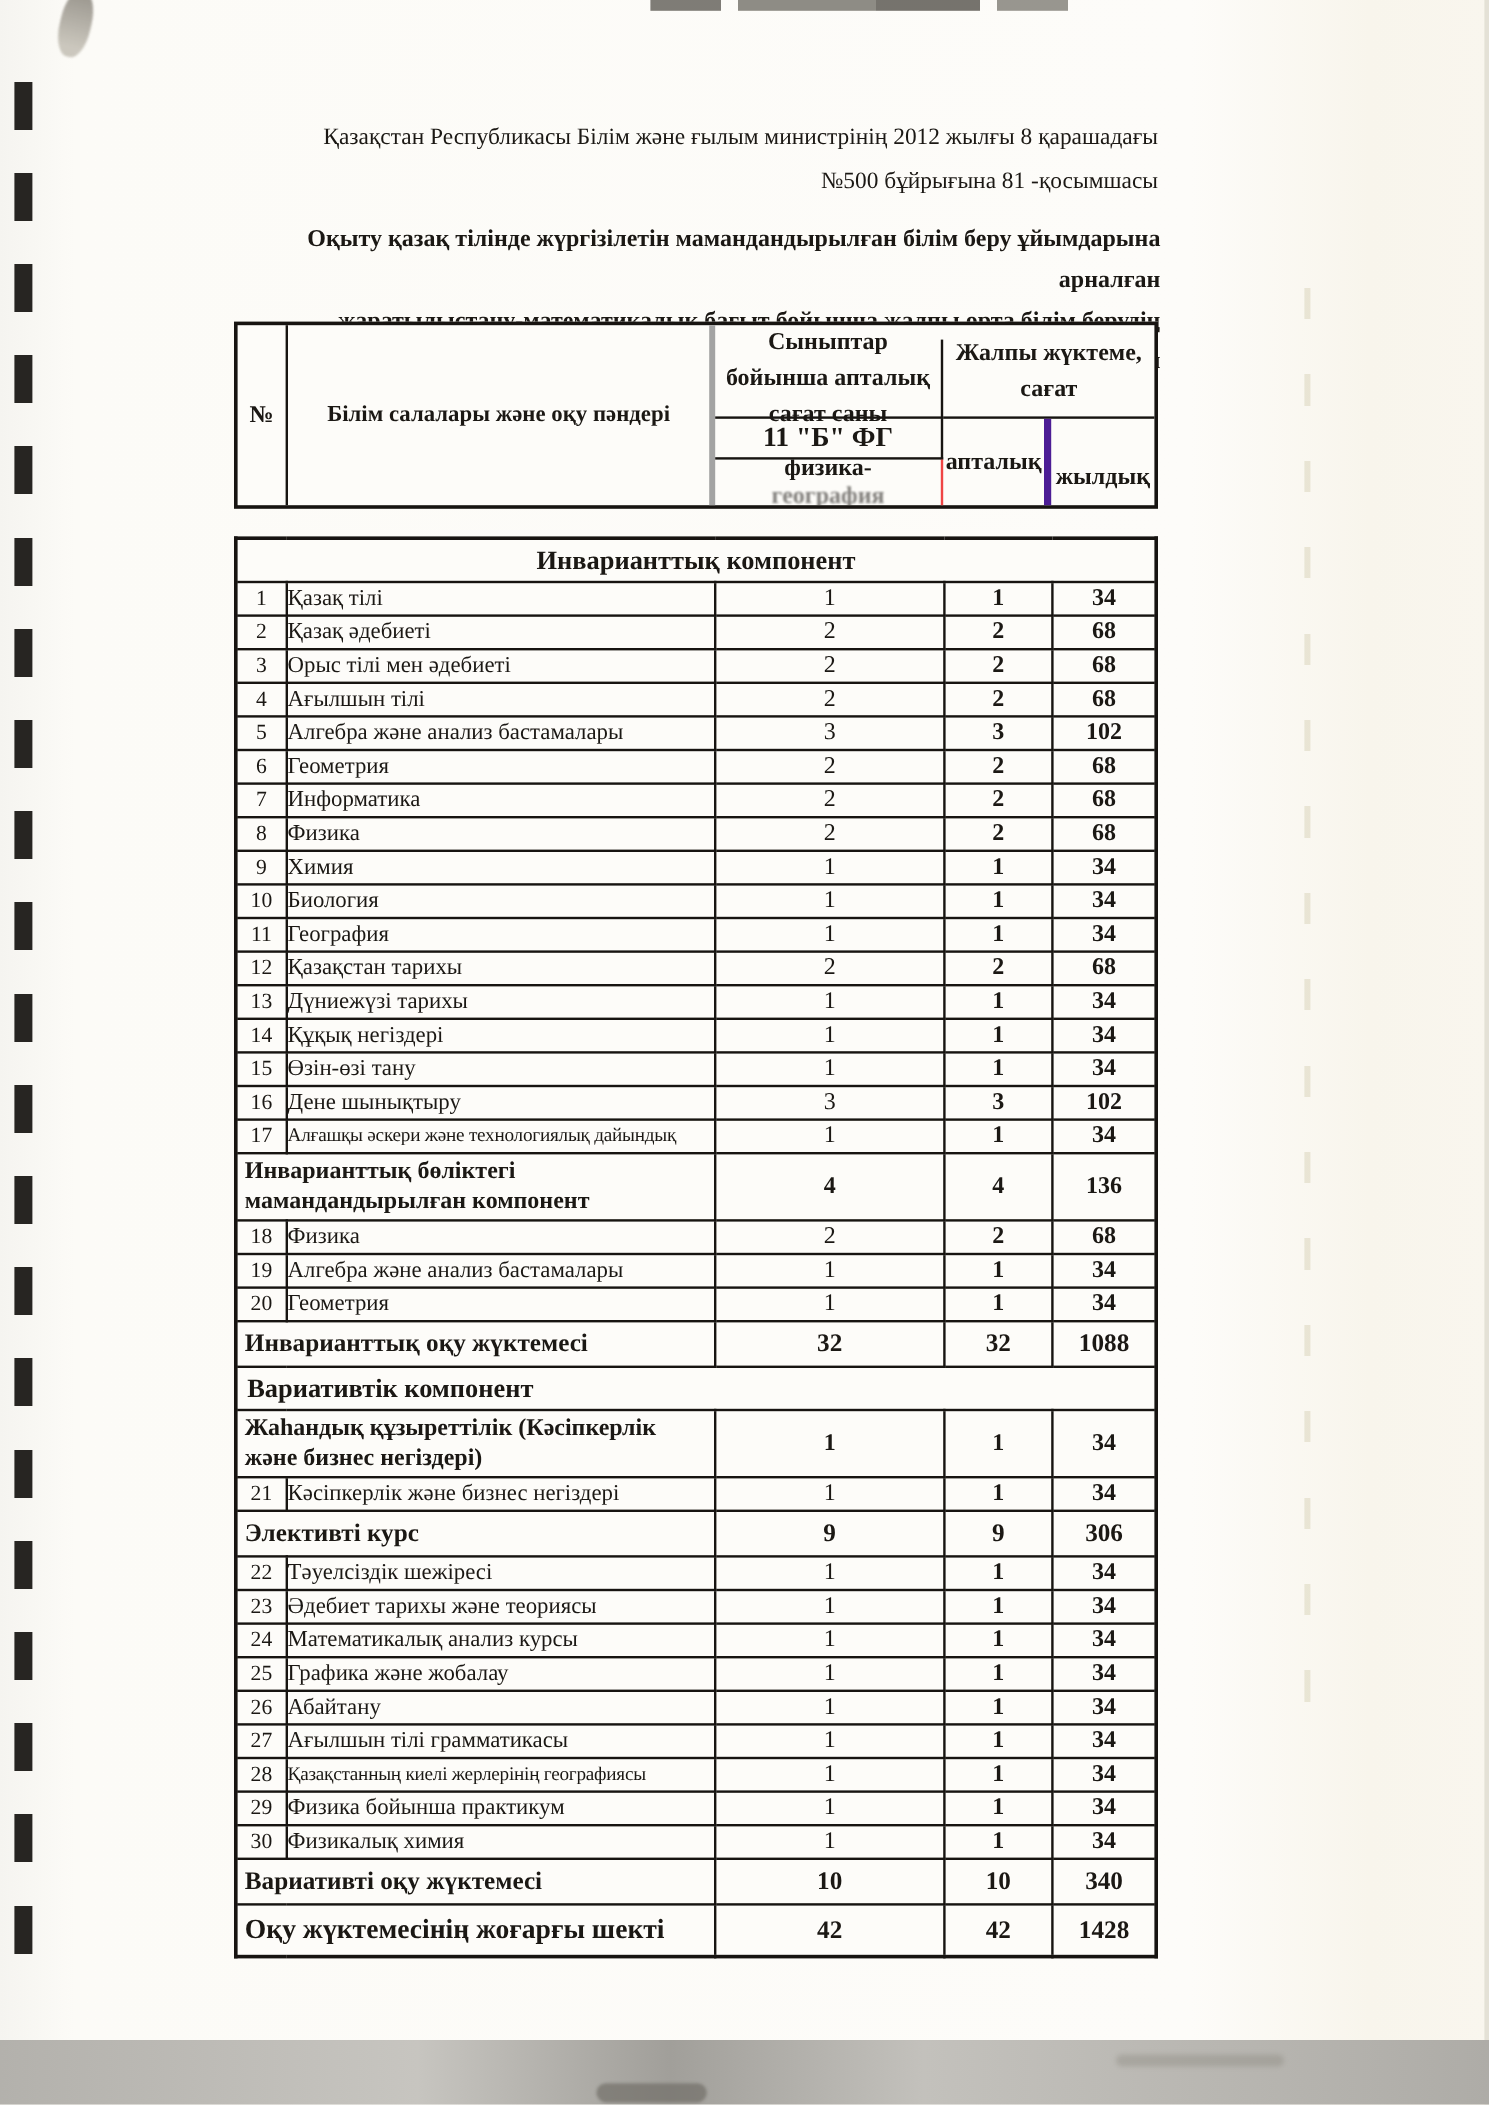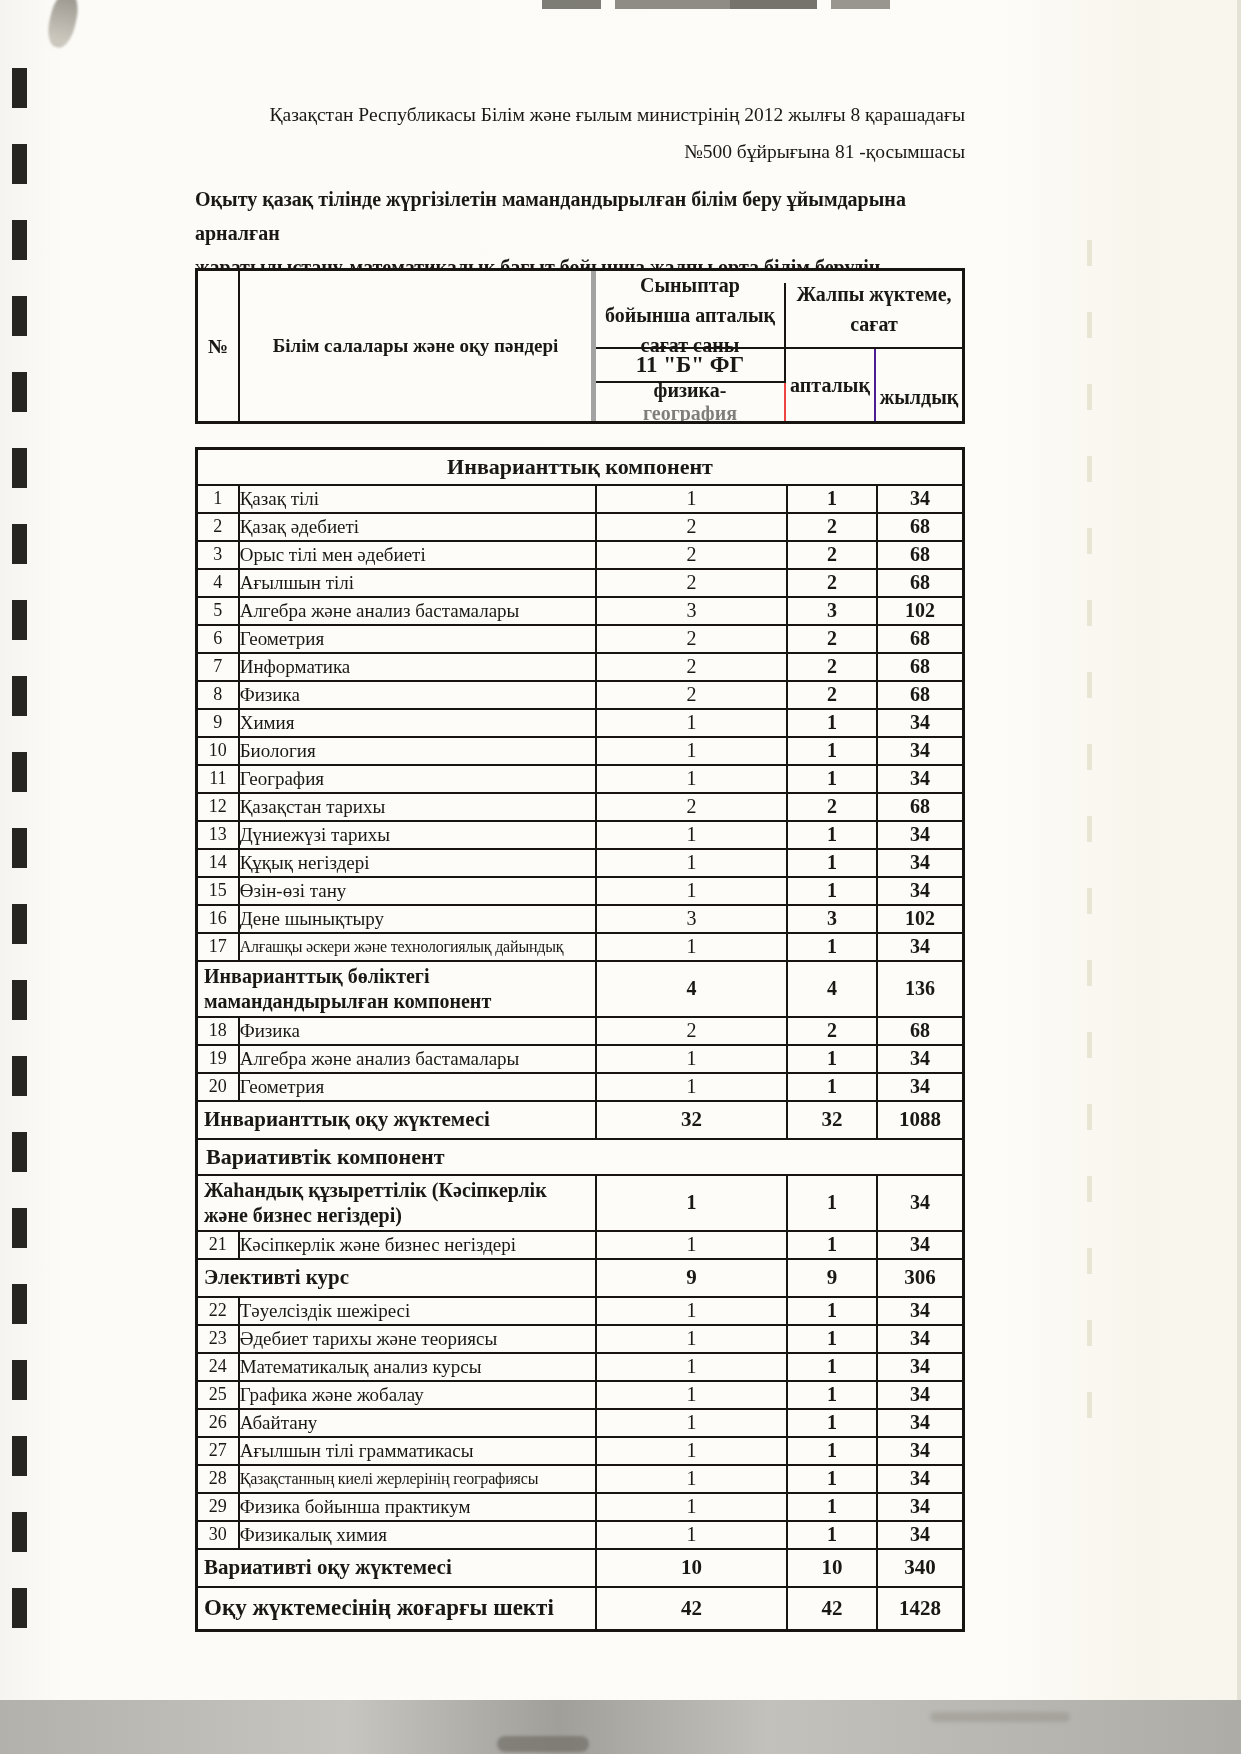--- a/index.html
+++ b/index.html
@@ -22,35 +22,35 @@
     filter:blur(.5px);}
   .bottom-blob1{position:absolute;left:497px;top:1736px;width:92px;height:16px;background:#6e6b64;border-radius:8px;opacity:.65;filter:blur(1.5px);}
   .bottom-blob2{position:absolute;left:930px;top:1712px;width:140px;height:10px;background:#8b887f;border-radius:6px;opacity:.4;filter:blur(2px);}
   .right-artifacts{position:absolute;left:1087px;top:240px;width:5px;height:1210px;opacity:.55;
     background:repeating-linear-gradient(180deg,rgba(168,160,104,.38) 0 26px,rgba(0,0,0,0) 26px 72px);filter:blur(.4px);}
   .right-edge{position:absolute;right:0;top:0;width:4px;height:1754px;background:#dcd8cc;opacity:.7;}
 
   
   .header-note{position:absolute;left:265px;top:96px;width:700px;text-align:right;
     font-size:19.5px;line-height:37px;}
-  .doc-title{position:absolute;left:195px;top:182px;width:772px;text-align:left;
+  .doc-title{position:absolute;left:195px;top:182px;width:772px;text-align:right;
     font-size:20px;line-height:34px;font-weight:600;}
 
   
   .hdr-grid{position:absolute;left:195px;top:268px;width:770px;box-sizing:border-box;
     display:grid;grid-template-columns:42px 356px 190px 90px 86px;grid-template-rows:78px 34px 38px;
     border:3px solid #171411;background:#fdfcf9;}
   .hdr-grid>div{display:flex;align-items:center;justify-content:center;text-align:center;
     font-weight:bold;box-sizing:border-box;}
   .h-num{grid-row:1/4;grid-column:1;border-right:2px solid #171411;font-size:20px;}
   .h-subject{grid-row:1/4;grid-column:2;border-right:5px solid #a3a3a3;font-size:19px;padding:0 20px;}
   .h-classes{grid-row:1;grid-column:3;border-right:2px solid #171411;border-bottom:2px solid #171411;font-size:20px;line-height:30px;padding:0 6px;margin-top:12px;}
   .h-load{grid-row:1;grid-column:4/6;border-bottom:2px solid #171411;font-size:20px;line-height:30px;padding:0 10px;}
   .h-classlabel{grid-row:2;grid-column:3;border-right:2px solid #171411;border-bottom:2px solid #171411;font-size:23px;}
-  .h-weekly{grid-row:2/4;grid-column:4;border-right:2px solid #4c1d95;font-size:20px;}
+  .h-weekly{grid-row:2/4;grid-column:4;border-right:6px solid #4c1d95;font-size:20px;}
   .h-weekly span{display:inline-block;width:80px;word-break:break-all;line-height:26px;text-align:center;}
   .h-yearly{grid-row:2/4;grid-column:5;font-size:20px;margin-top:24px;}
   .h-classsub{grid-row:3;grid-column:3;border-right:2px solid #ef4444;overflow:hidden;flex-direction:column;justify-content:flex-start;font-size:20px;line-height:23px;}
   .h-classsub .line2{opacity:.55;filter:blur(.7px);}
 
   
   table.plan{position:absolute;left:195px;top:447px;width:770px;border-collapse:collapse;
     table-layout:fixed;background:#fdfcf9;border:3px solid #171411;}
   table.plan td{border:2px solid #171411;box-sizing:border-box;padding:0;}
   td.c-num{text-align:center;font-size:18px;}

